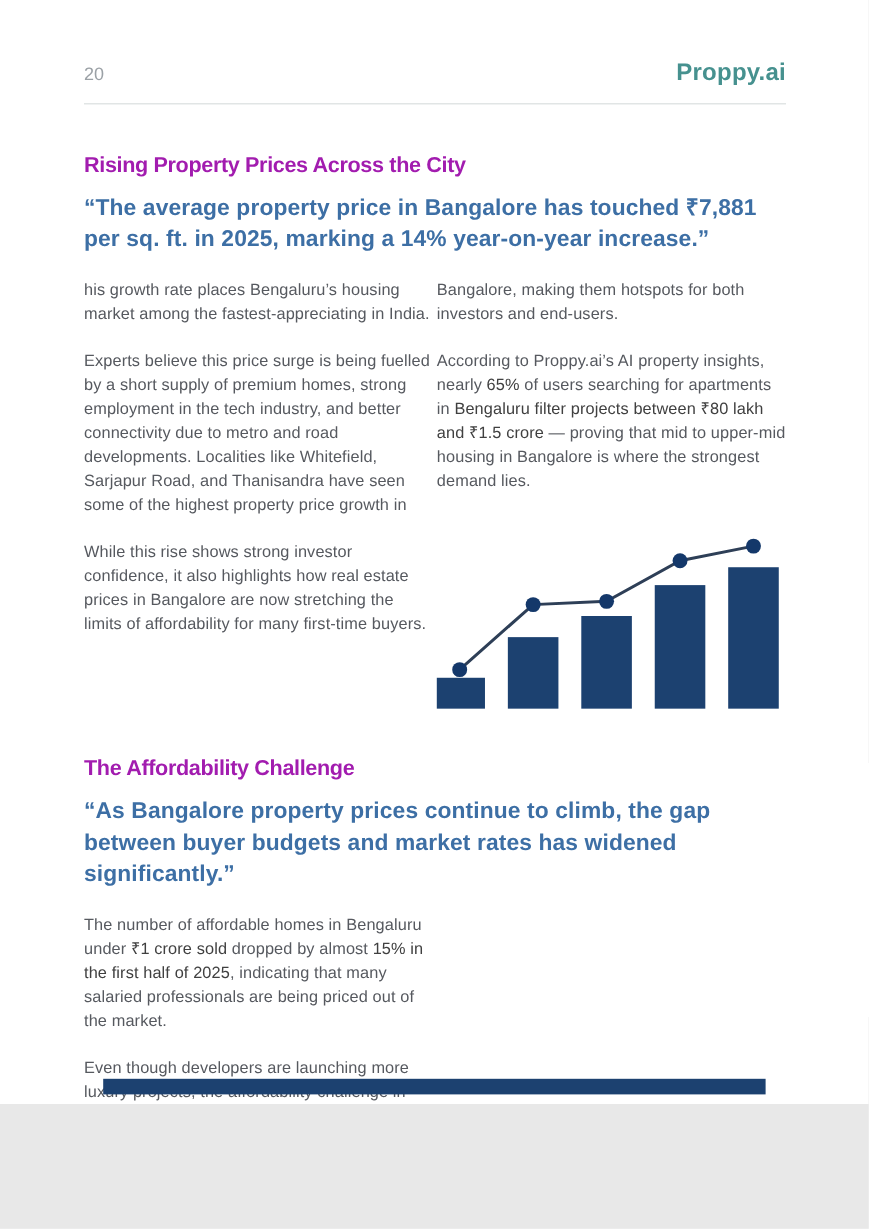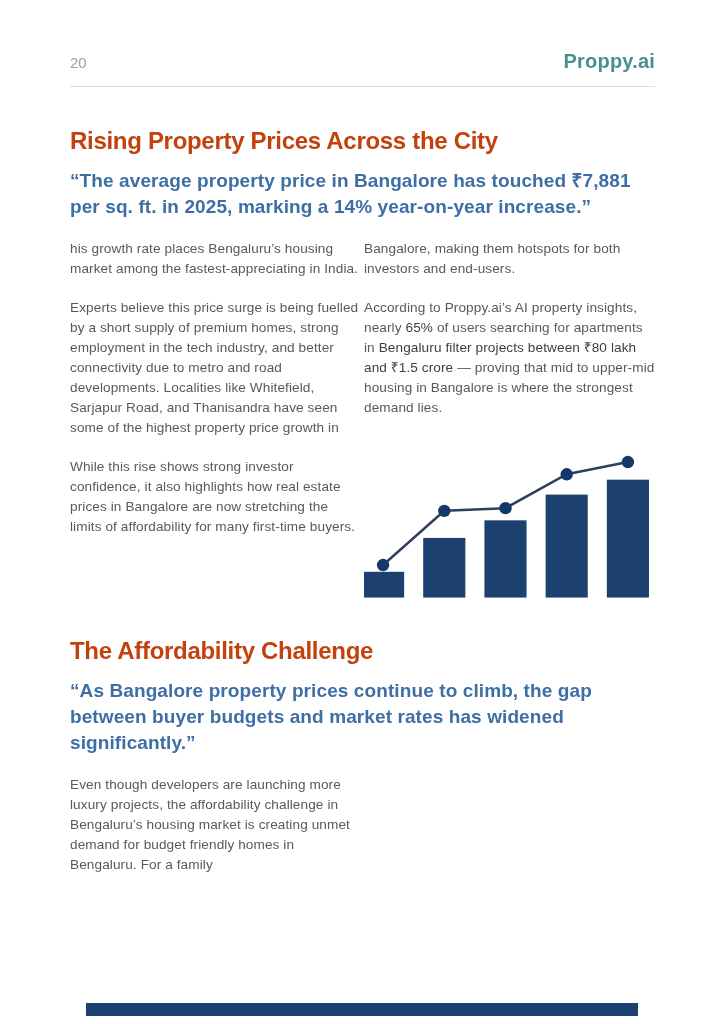--- a/index.html
+++ b/index.html
@@ -1,34 +1,34 @@
 <!DOCTYPE html>
 <html><head>
 <meta charset="utf-8">
 <style>
   * { margin:0; padding:0; box-sizing:border-box; }
   html,body { background:#e8e8e8; }
   .page {
     position:relative;
-    width:724px; height:1024px;
+    width:724px; height:920px;
     margin:0 auto;
     background:#ffffff;
     font-family:"Liberation Sans", sans-serif;
     padding:50px 69px 0 70px;
     overflow:hidden;
   }
   
   .header { display:flex; justify-content:space-between; align-items:baseline; }
   .page-number { font-size:15px; color:#9BA1A6; }
   .brand { font-size:20px; font-weight:bold; color:#46918F; letter-spacing:.2px; }
   .rule { border:none; border-top:1.5px solid #DADFDF; margin-top:13px; }
 
   
   .section-title {
-    font-size:24px; font-weight:bold; color:#c2410c;
+    font-size:18px; font-weight:bold; color:#a21caf;
     letter-spacing:-0.3px; margin-top:40px;
   }
   .section-title.second { margin-top:34px; }
   .quote {
     margin-top:13px;
     font-size:19px; font-weight:bold; color:#3D6FA5;
     line-height:1.38; letter-spacing:.1px;
   }
 
   
@@ -89,20 +89,21 @@
           </svg>
       </div>
     </div>
   </div>
 
   <h1 class="section-title second">The Affordability Challenge</h1>
   <p class="quote">“As Bangalore property prices continue to climb, the gap between buyer budgets and market rates has widened significantly.”</p>
 
   <div class="columns">
     <div class="col">
+      <p><span>The number of affordable homes in Bengaluru under </span><b>₹1 crore sold</b><span> dropped by almost </span><b>15% in the first half of 2025</b><span>, indicating that many salaried professionals are being priced out of the market.</span></p>
       <p>Even though developers are launching more luxury projects, the affordability challenge in Bengaluru’s housing market is creating unmet demand for budget friendly homes in Bengaluru. For a family</p>
     </div>
     <div class="col">
     </div>
   </div>
 
   <div class="footer-bar"></div>
 
 </div>
 

